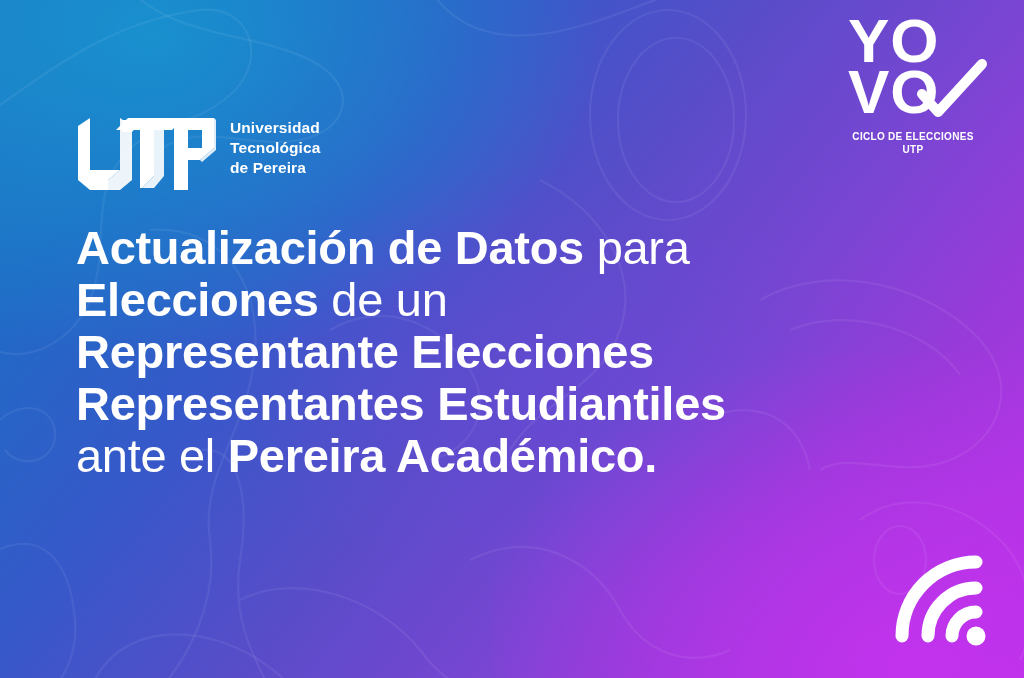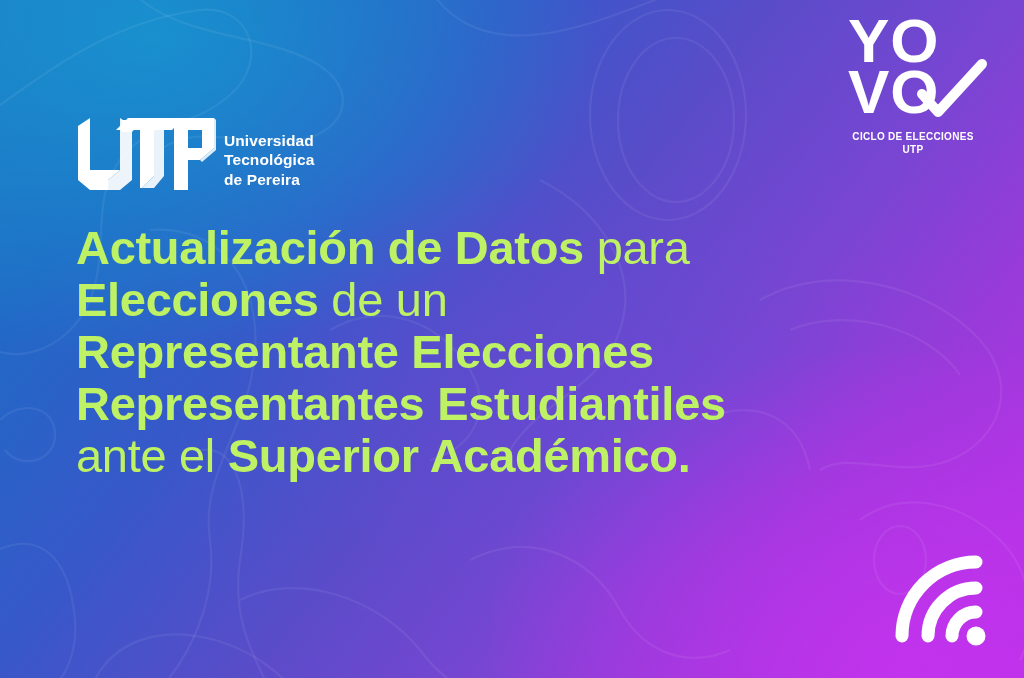--- a/index.html
+++ b/index.html
@@ -60,22 +60,22 @@
     opacity: 0.5;
   }
   .bg-contours svg { display: block; width: 100%; height: 100%; }
 
   
   .utp-logo {
     position: absolute;
     left: 76px;
     top: 118px;
     display: flex;
-    align-items: flex-end;
-    gap: 8px;
+    align-items: flex-start;
+    gap: 14px;
   }
   .utp-mark { width: 140px; height: 72px; display: block; }
   .utp-words {
     color: #ffffff;
     font-weight: bold;
     font-size: 15.5px;
     line-height: 1.28;
     letter-spacing: 0.1px;
     white-space: nowrap;
   }
@@ -119,21 +119,21 @@
     line-height: 1.35;
   }
   .yovoto-sub .sub2 { display: block; }
 
   
   .headline {
     position: absolute;
     left: 76px;
     top: 222px;
     width: 820px;
-    color: #bef264;
+    color: #ffffff;
     font-size: 47px;
     line-height: 52px;
     font-weight: normal;
     letter-spacing: -0.3px;
   }
   .headline .hl-line { display: block; white-space: nowrap; }
   .headline b { font-weight: bold; }
 
   
   .wifi-mark {
@@ -215,21 +215,21 @@
       <span>CICLO DE ELECCIONES</span>
       <span class="sub2">UTP</span>
     </div>
   </div>
 
   <div class="headline">
     <span class="hl-line"><b>Actualización de Datos</b><span> para</span></span>
     <span class="hl-line"><b>Elecciones</b><span> de un</span></span>
     <span class="hl-line"><b>Representante Elecciones</b></span>
     <span class="hl-line"><b>Representantes Estudiantiles</b></span>
-    <span class="hl-line"><span>ante el </span><b>Superior Académico.</b></span>
+    <span class="hl-line"><span>ante el </span><b>Pereira Académico.</b></span>
   </div>
 
   <svg class="wifi-mark" viewBox="0 0 112 104" aria-hidden="true">
     <g fill="none" stroke="#ffffff" stroke-linecap="round">
       <path d="M18 92 A 74 74 0 0 1 92 18" stroke-width="13"></path>
       <path d="M44 92 A 48 48 0 0 1 92 44" stroke-width="13"></path>
       <path d="M68 92 A 24 24 0 0 1 92 68" stroke-width="13"></path>
     </g>
     <circle cx="92" cy="92" r="9.5" fill="#ffffff"></circle>
   </svg>

